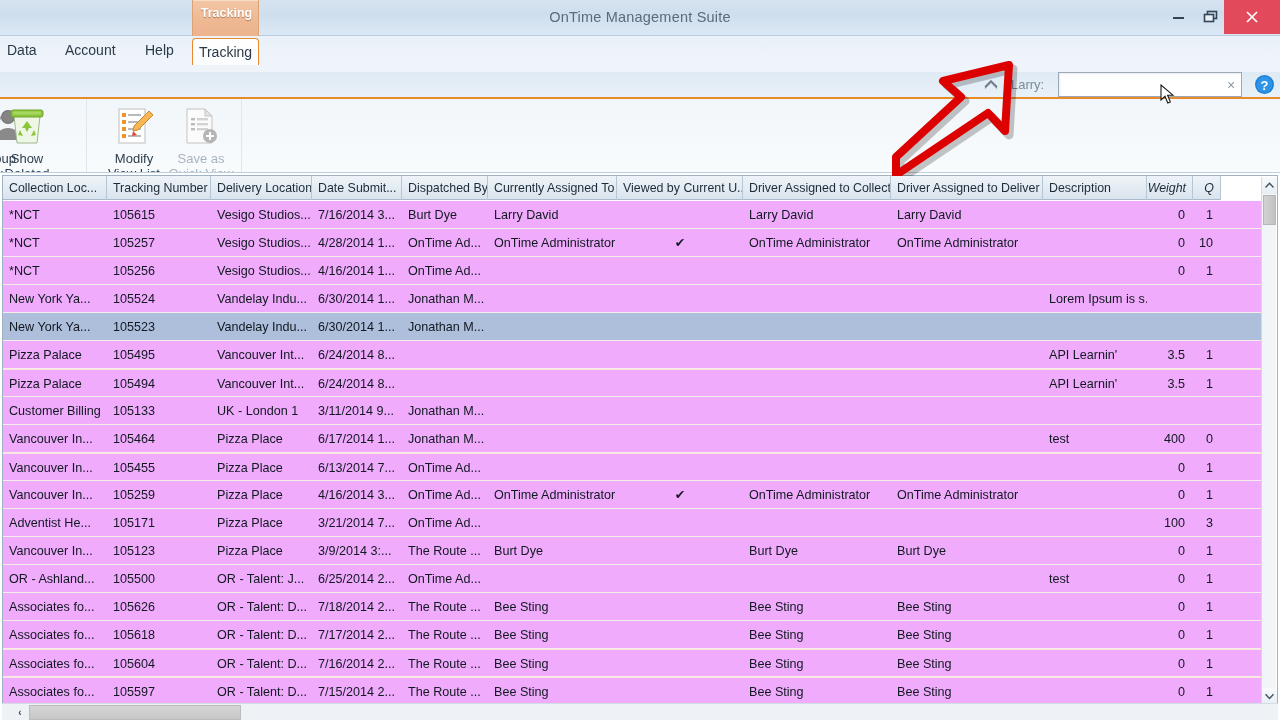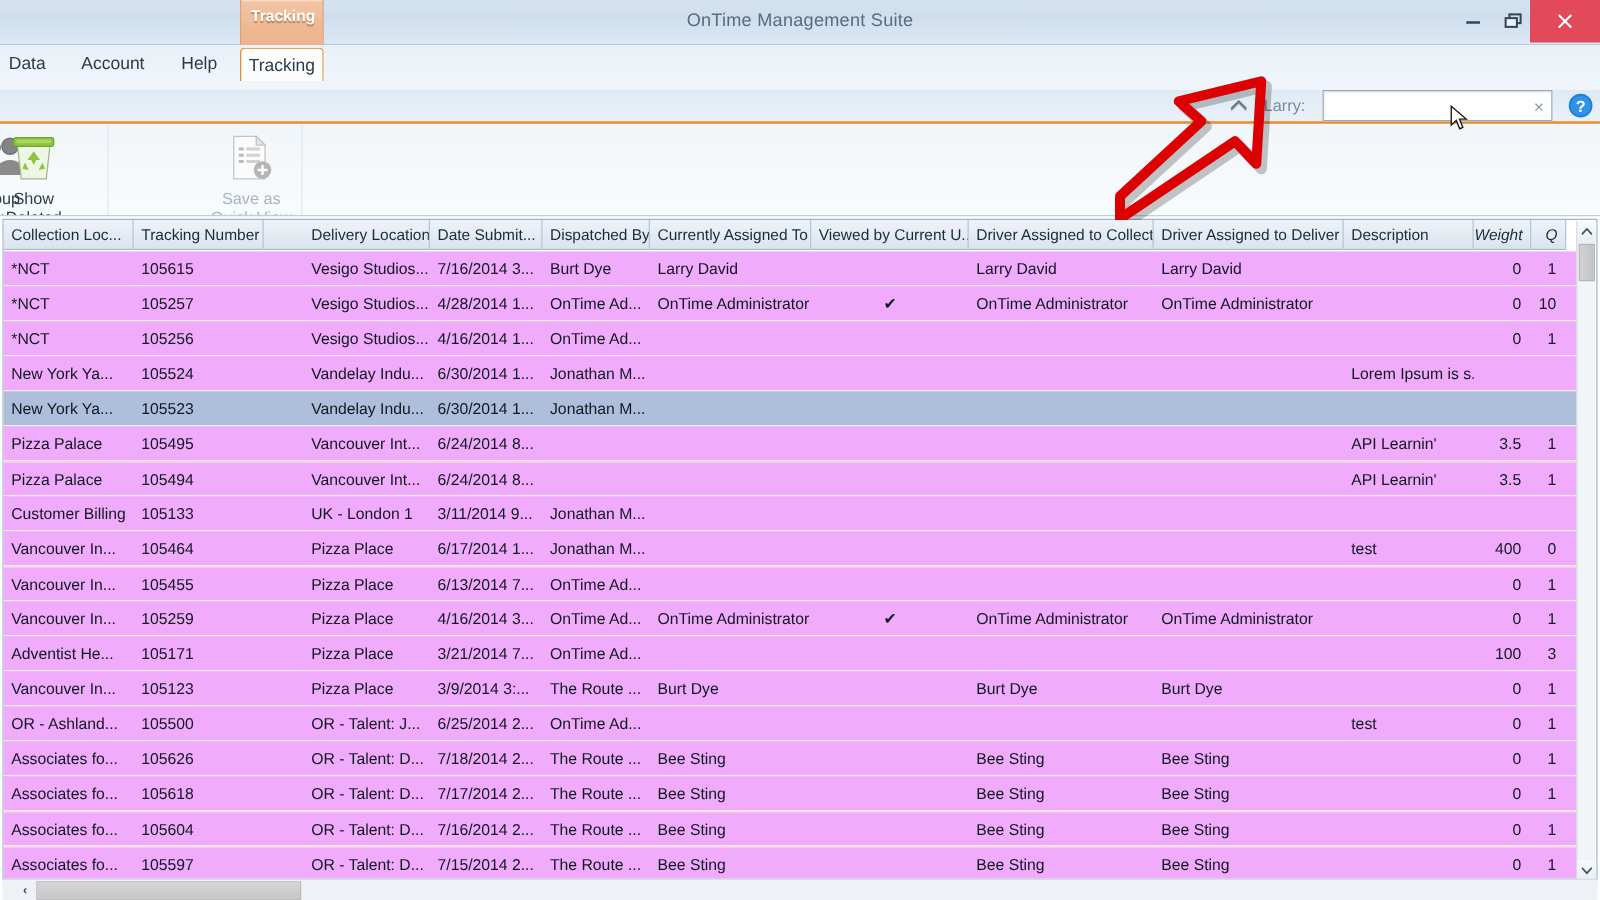--- a/index.html
+++ b/index.html
@@ -193,21 +193,21 @@
   .cell {
     display: inline-block; height: 28px; line-height: 28px;
     font-size: 12.6px; color: #111820;
     padding-left: 6px; overflow: hidden;
     vertical-align: top;
   }
   .cell.num { text-align: right; padding-right: 8px; padding-left: 0; }
   .cell.ctr { text-align: center; padding-left: 0; }
 
   
-  .w0 { width: 104px; } .w1 { width: 104px; } .w2 { width: 101px; margin-left: 32px; }
+  .w0 { width: 104px; } .w1 { width: 104px; } .w2 { width: 101px; }
   .w3 { width: 90px; }  .w4 { width: 86px; }  .w5 { width: 129px; }
   .w6 { width: 126px; } .w7 { width: 148px; } .w8 { width: 152px; }
   .w9 { width: 104px; } .w10 { width: 46px; } .w11 { width: 28px; }
 
   
   .vscroll {
     position: absolute; right: 1px; top: 1px; width: 15px; height: 528px;
     background: #f1f5f8; border-left: 1px solid #cfdae4;
   }
   .vsb-arrow {
@@ -318,20 +318,41 @@
             </svg>
           </div>
           <div class="lbl">
             <span>Show</span><br>
             <span>Deleted</span>
           </div>
         </div>
       </div>
 
       <div class="rb-group" id="grp-2">
+        <div class="rb-btn" id="rb-modify">
+          <div class="glyph">
+            <svg width="44" height="42" viewBox="0 0 44 42">
+              <rect x="7" y="3" width="26" height="34" fill="#ffffff" stroke="#bdbdbd" stroke-width="1"></rect>
+              <rect x="10" y="7" width="4" height="4" fill="#f0932b"></rect>
+              <rect x="16" y="8" width="13" height="2" fill="#b9b9b9"></rect>
+              <rect x="10" y="14" width="4" height="4" fill="#f0932b"></rect>
+              <rect x="16" y="15" width="13" height="2" fill="#b9b9b9"></rect>
+              <rect x="10" y="21" width="4" height="4" fill="#f0932b"></rect>
+              <rect x="16" y="22" width="13" height="2" fill="#b9b9b9"></rect>
+              <rect x="10" y="28" width="4" height="4" fill="#f0932b"></rect>
+              <rect x="16" y="29" width="13" height="2" fill="#b9b9b9"></rect>
+              <path d="M37 5l4 4-15 15-5 1 1-5z" fill="#f7b653" stroke="#c98b2b" stroke-width="1"></path>
+              <path d="M21 25l-1 5 5-1z" fill="#e04b3a"></path>
+            </svg>
+          </div>
+          <div class="lbl">
+            <span>Modify</span><br>
+            <span>View List</span>
+          </div>
+        </div>
 
         <div class="rb-btn disabled" id="rb-saveas">
           <div class="glyph">
             <svg width="44" height="42" viewBox="0 0 44 42">
               <path d="M8 3h18l7 7v27H8z" fill="#fbfbfb" stroke="#c3c3c3" stroke-width="1"></path>
               <path d="M26 3l7 7h-7z" fill="#e4e4e4" stroke="#c3c3c3" stroke-width="1"></path>
               <rect x="12" y="12" width="4" height="2.4" fill="#bdbdbd"></rect>
               <rect x="18" y="12" width="11" height="2.4" fill="#d2d2d2"></rect>
               <rect x="12" y="17" width="4" height="2.4" fill="#bdbdbd"></rect>
               <rect x="18" y="17" width="11" height="2.4" fill="#d2d2d2"></rect>

